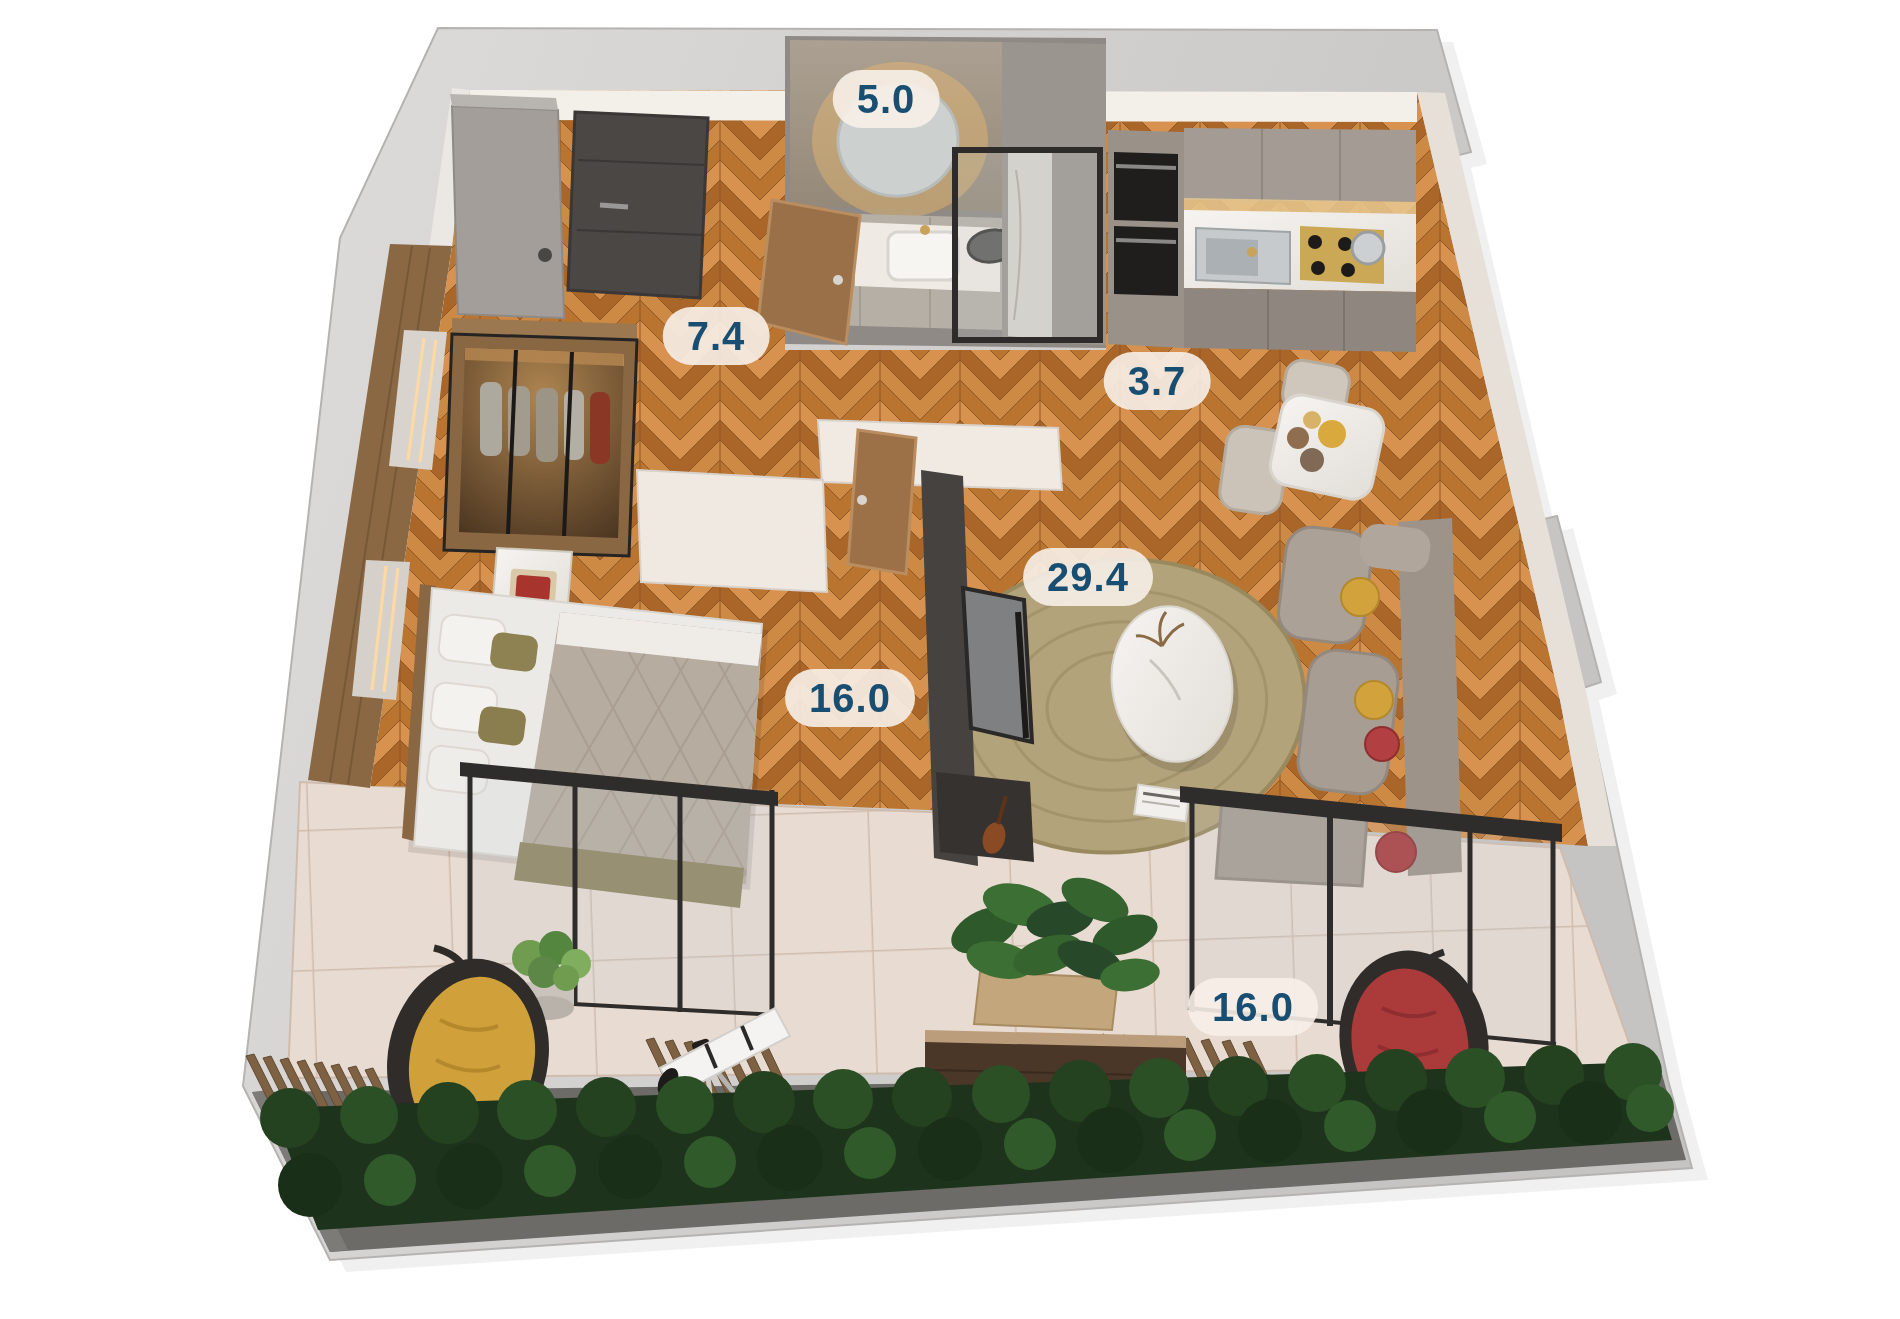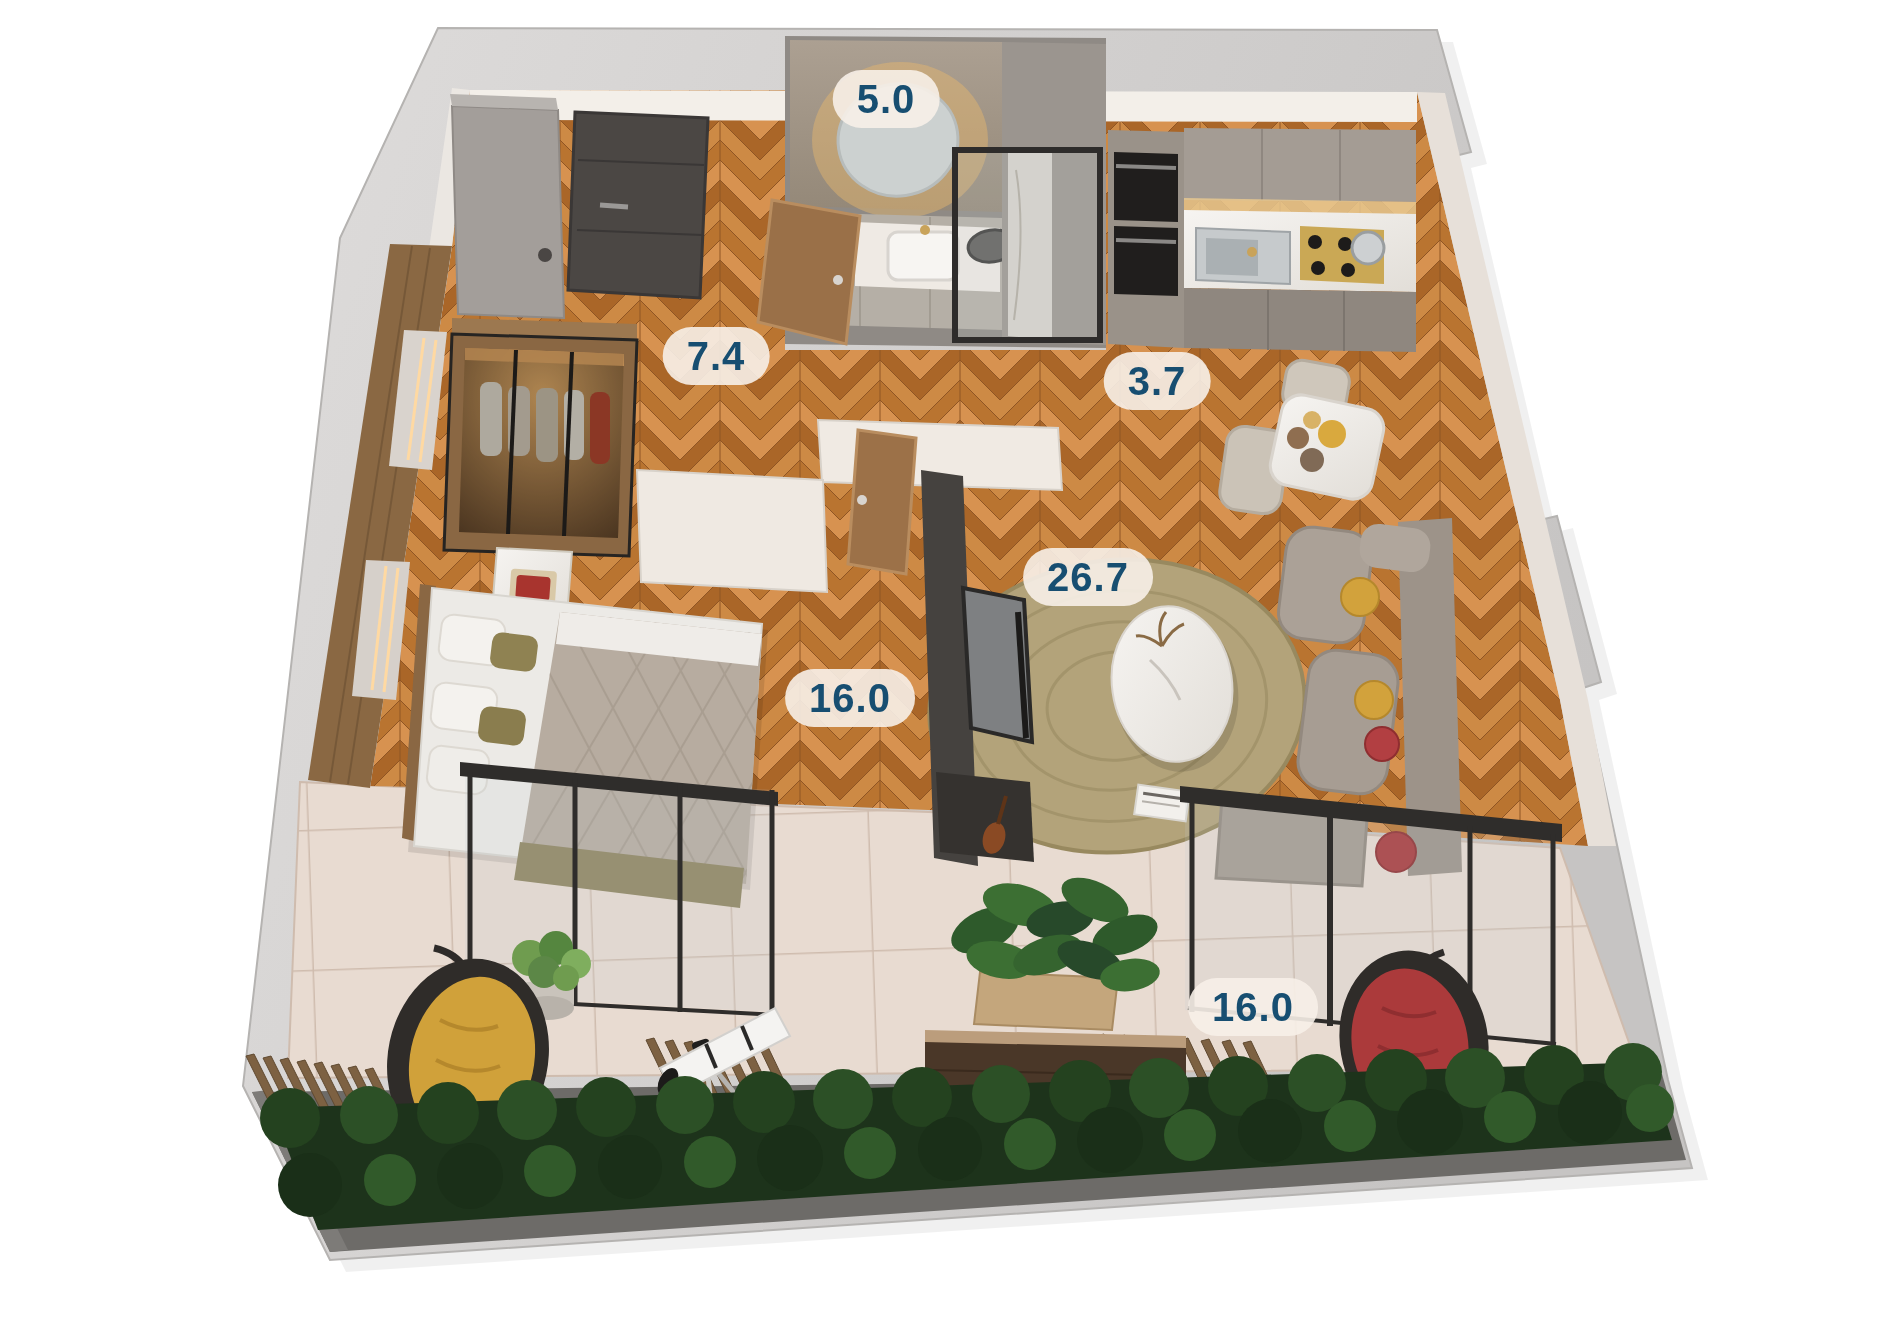--- a/index.html
+++ b/index.html
@@ -435,18 +435,18 @@
           <circle cx="1030" cy="1144" r="26"></circle>
           <circle cx="1190" cy="1135" r="26"></circle>
       <circle cx="1350" cy="1126" r="26"></circle>
           <circle cx="1510" cy="1117" r="26"></circle>
           <circle cx="1650" cy="1108" r="24"></circle>
     </g>
   </g>
 </svg>
 
 <div class="pill" style="left:886px;top:99px">5.0</div>
-<div class="pill" style="left:716px;top:356px">7.4</div>
+<div class="pill" style="left:716px;top:336px">7.4</div>
 <div class="pill" style="left:1157px;top:381px">3.7</div>
-<div class="pill" style="left:1088px;top:577px">26.7</div>
+<div class="pill" style="left:1088px;top:577px">29.4</div>
 <div class="pill" style="left:850px;top:698px">16.0</div>
 <div class="pill" style="left:1253px;top:1007px">16.0</div>
 </div>
 
 </body></html>

